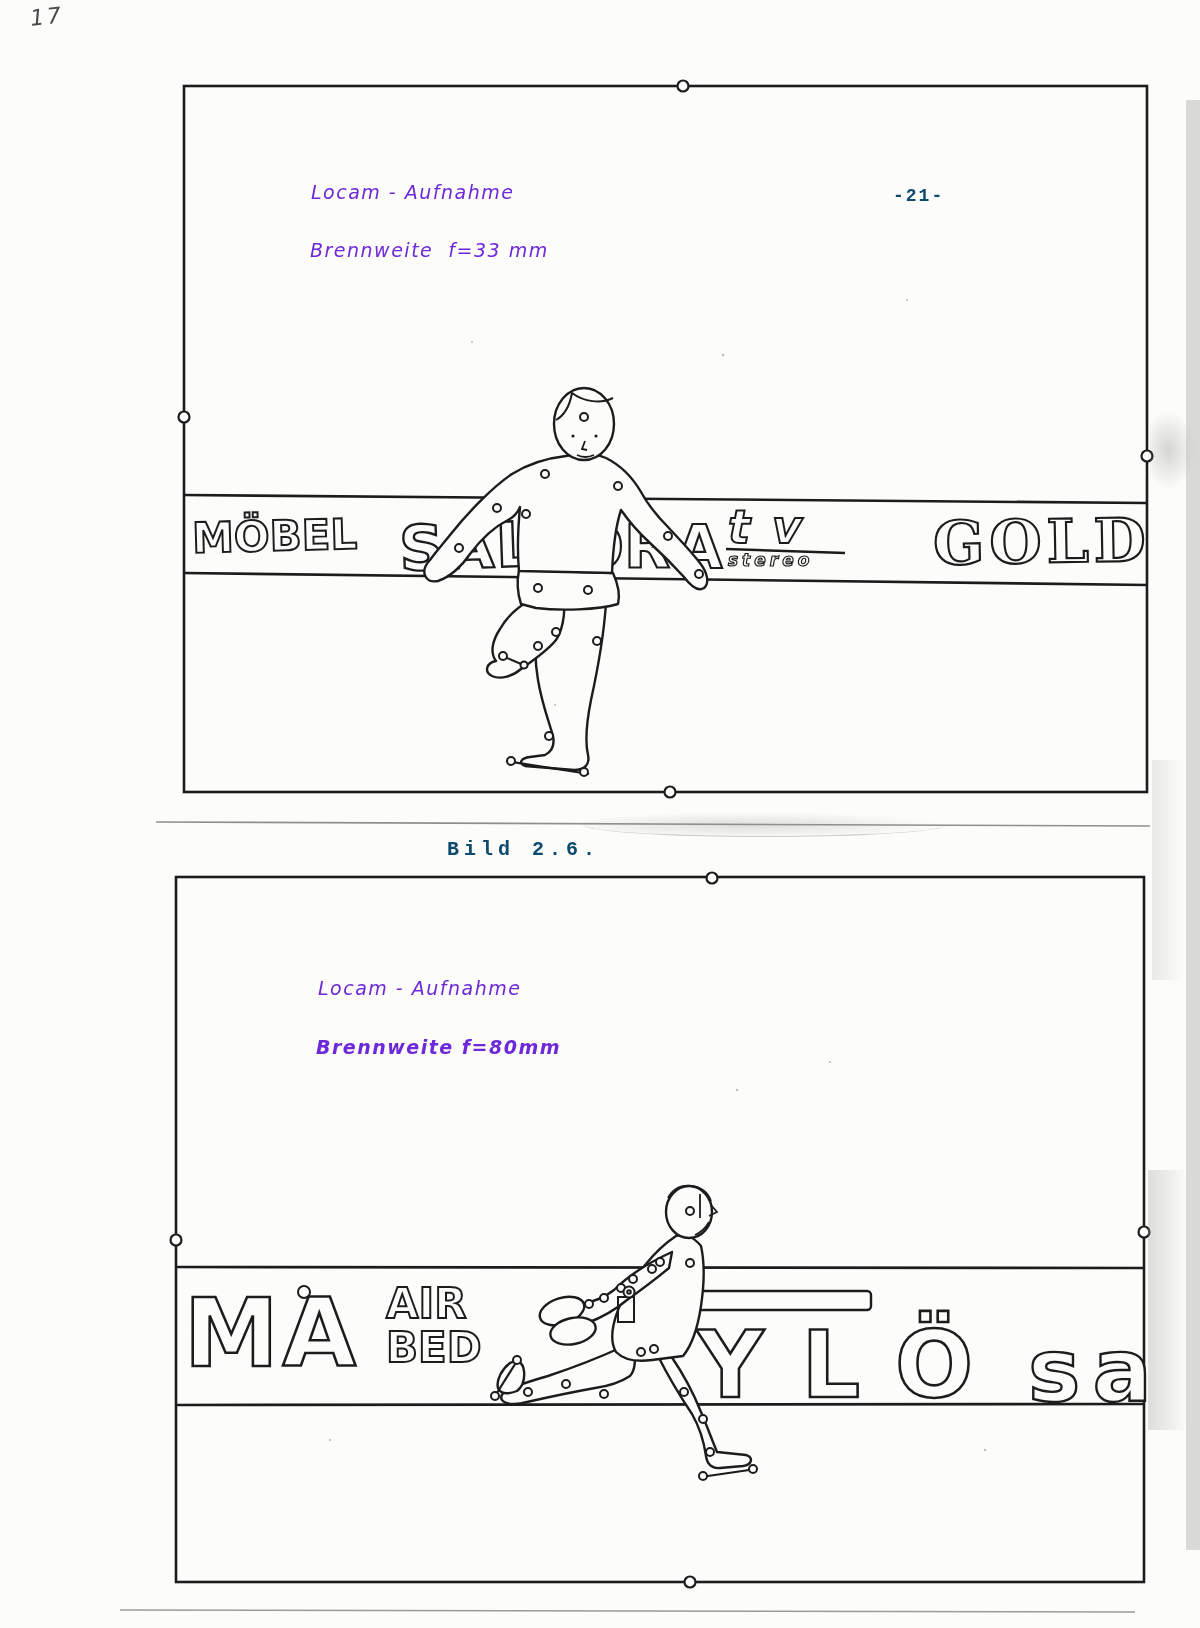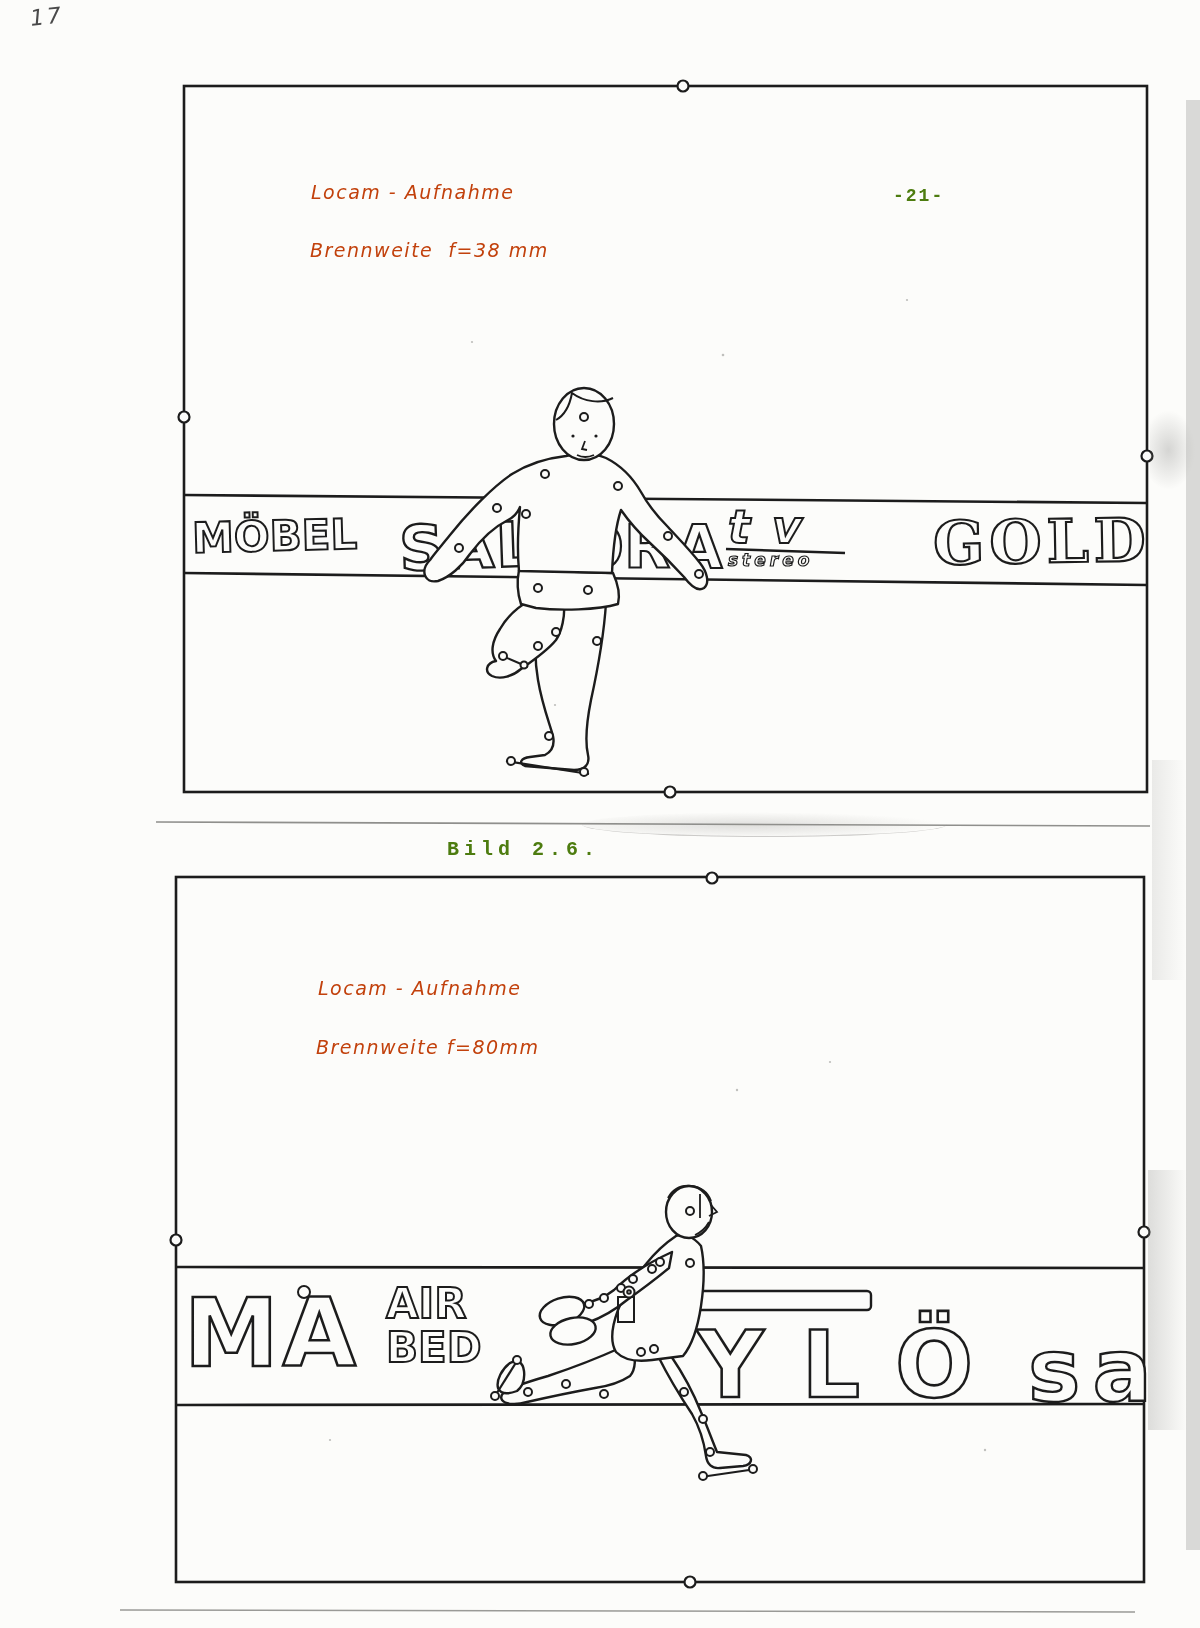--- a/index.html
+++ b/index.html
@@ -1,50 +1,50 @@
 <!DOCTYPE html>
 <html><head>
 <meta charset="utf-8">
 <style>
   html,body{margin:0;padding:0;background:#e8e8e6;}
   .page{position:relative;width:1200px;height:1628px;background:#fcfcfa;overflow:hidden;
         font-family:"DejaVu Sans",sans-serif;}
   .abs{position:absolute;}
-  .hand{font-family:"DejaVu Sans",sans-serif;font-style:italic;color:#c2410c;
+  .hand{font-family:"DejaVu Sans",sans-serif;font-style:italic;color:#6d28d9;
         font-size:19px;letter-spacing:1.5px;white-space:pre;}
-  .type{font-family:"Liberation Mono","DejaVu Sans Mono",monospace;font-weight:700;color:#4d7c0f;}
+  .type{font-family:"Liberation Mono","DejaVu Sans Mono",monospace;font-weight:700;color:#0c4a6e;}
   .pencil{font-family:"DejaVu Sans",sans-serif;font-style:italic;color:#4a4a4a;}
   svg{position:absolute;left:0;top:0;overflow:visible;}
   svg text{user-select:none;}
   .ot{fill:#fcfcfa;stroke:#1c1c1c;font-family:"DejaVu Sans",sans-serif;font-weight:bold;}
   .ot-serif{fill:#fcfcfa;stroke:#1c1c1c;font-family:"DejaVu Serif",serif;font-weight:bold;}
   .ink{stroke:#1c1c1c;fill:none;}
   .body{fill:#fcfcfa;stroke:#1c1c1c;stroke-width:2.4;stroke-linejoin:round;stroke-linecap:round;}
   .marker{fill:#fcfcfa;stroke:#1c1c1c;stroke-width:2;}
   .fid{fill:#fcfcfa;stroke:#1c1c1c;stroke-width:2.2;}
   .smudge{position:absolute;pointer-events:none;}
 </style>
 </head>
 <body>
 
 <div class="page">
 
   <div class="abs pencil" style="left:30px;top:4px;font-size:22px;transform:rotate(-6deg);letter-spacing:3px;">17</div>
 
   <div class="abs hand" style="left:311px;top:181px;">Locam - Aufnahme</div>
-  <div class="abs hand" style="left:310px;top:239px;">Brennweite  f=38 mm</div>
+  <div class="abs hand" style="left:310px;top:239px;">Brennweite  f=33 mm</div>
   <div class="abs type" style="left:893px;top:186px;font-size:18px;letter-spacing:2px;">-21-</div>
 
   <div class="abs type" style="left:447px;top:838px;font-size:20px;letter-spacing:5px;">Bild 2.6.</div>
   <div class="smudge" style="left:582px;top:812px;width:365px;height:24px;border-radius:50%;
        background:radial-gradient(ellipse at 45% 55%, rgba(150,148,145,0.28), rgba(150,148,145,0.0) 70%);
        border-bottom:1px solid rgba(120,118,115,0.35);"></div>
 
   <div class="abs hand" style="left:318px;top:977px;">Locam - Aufnahme</div>
-  <div class="abs hand" style="left:316px;top:1036px;">Brennweite f=80mm</div>
+  <div class="abs hand" style="left:316px;top:1036px;font-weight:bold;">Brennweite f=80mm</div>
 
   <svg width="1200" height="1628" viewBox="0 0 1200 1628">
 
     <g>
       <rect x="184" y="86" width="963" height="706" class="ink" stroke-width="2.6"></rect>
 
       <g>
         <path d="M 184,495 L 1147,503" class="ink" stroke-width="2.6"></path>
         <path d="M 184,573 L 1147,585" class="ink" stroke-width="2.6"></path>
         <text x="192" y="551" font-size="42" class="ot" stroke-width="2" transform="rotate(-1.5 260 530)">MÖBEL</text>

